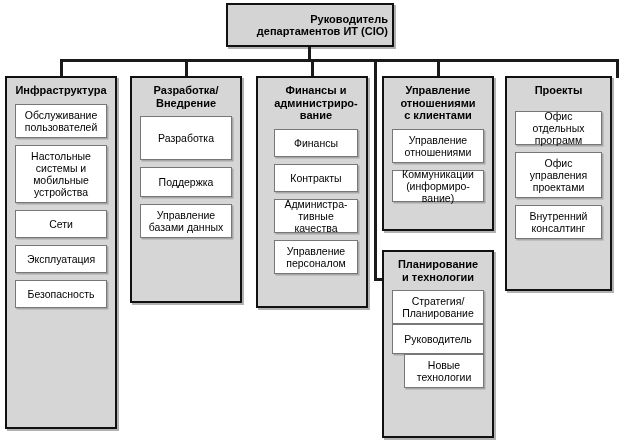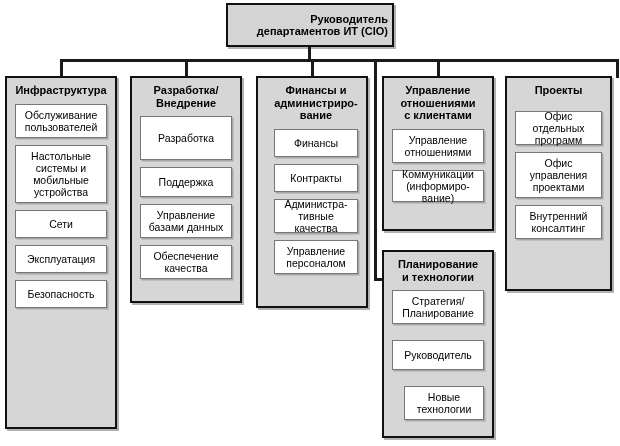--- a/index.html
+++ b/index.html
@@ -123,22 +123,20 @@
   </div>
 
   <div class="group" style="left:130px; top:76px; width:112px; height:227px;">
     <div class="group-title">Разработка/
 Внедрение</div>
     <div class="group-items">
       <div class="item" style="height:44px;">Разработка</div>
       <div class="item" style="height:30px;">Поддержка</div>
       <div class="item" style="height:34px;">Управление
 базами данных</div>
-      <div class="item" style="height:34px;">Обеспечение
-качества</div>
     </div>
   </div>
 
   <div class="group" style="left:256px; top:76px; width:112px; height:232px;padding-left:16px;">
     <div class="group-title">Финансы и
 администриро-
 вание</div>
     <div class="group-items">
       <div class="item" style="height:28px;">Финансы</div>
       <div class="item" style="height:28px;">Контракты</div>
@@ -171,21 +169,21 @@
 управления
 проектами</div>
       <div class="item" style="height:34px;">Внутренний
 консалтинг</div>
     </div>
   </div>
 
   <div class="group" style="left:382px; top:250px; width:112px; height:188px;">
     <div class="group-title">Планирование
 и технологии</div>
-    <div class="group-items" style="gap:16px;">
+    <div class="group-items" style="gap:0;">
       <div class="item" style="height:34px;">Стратегия/
 Планирование</div>
       <div class="item" style="height:30px;">Руководитель</div>
       <div class="item" style="height:34px;margin-left:12px;">Новые
 технологии</div>
     </div>
   </div>
 
 </div>
 

